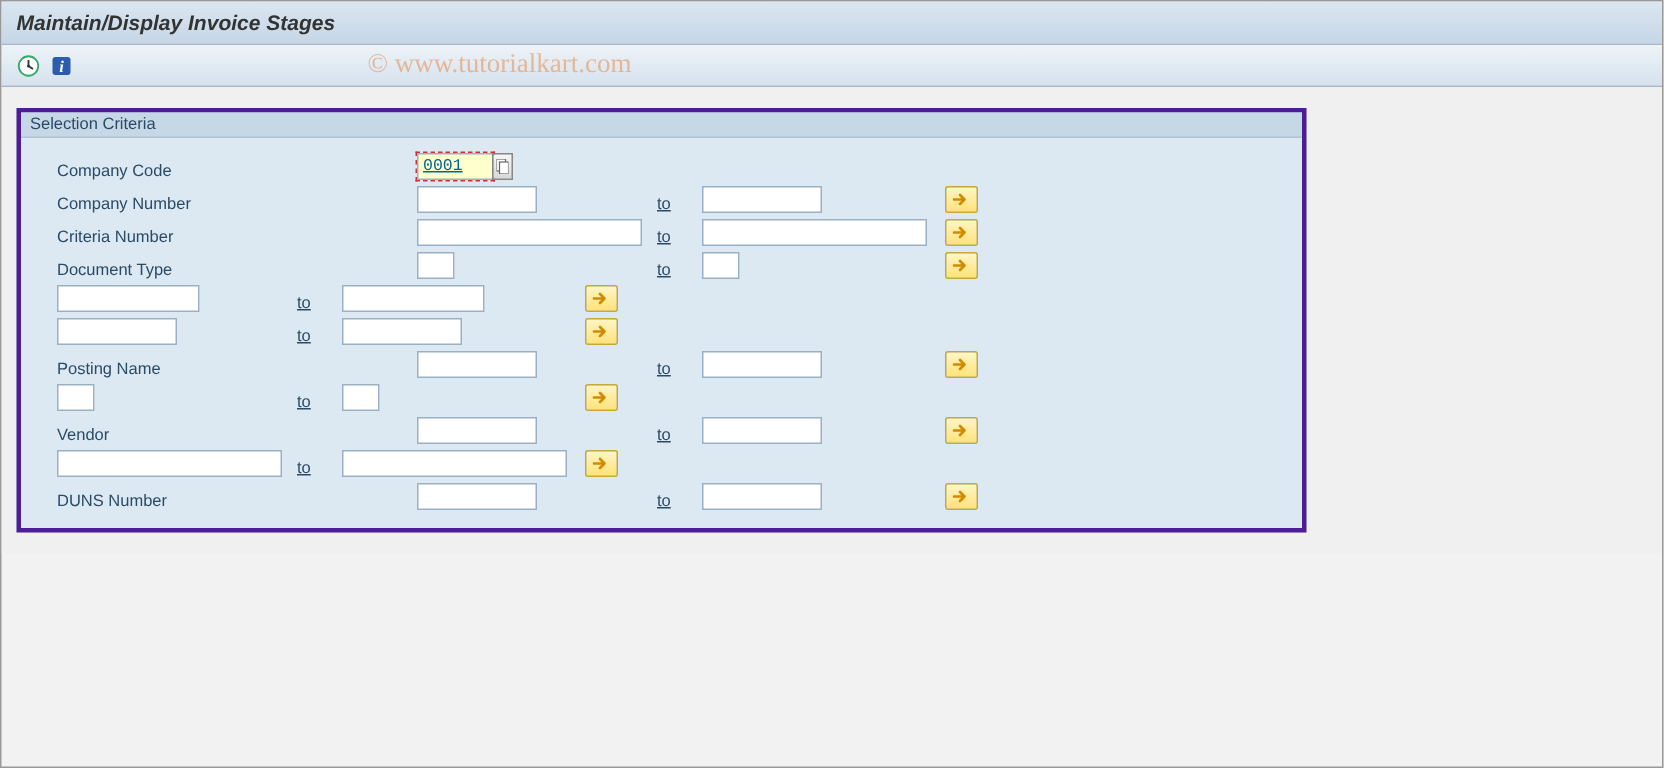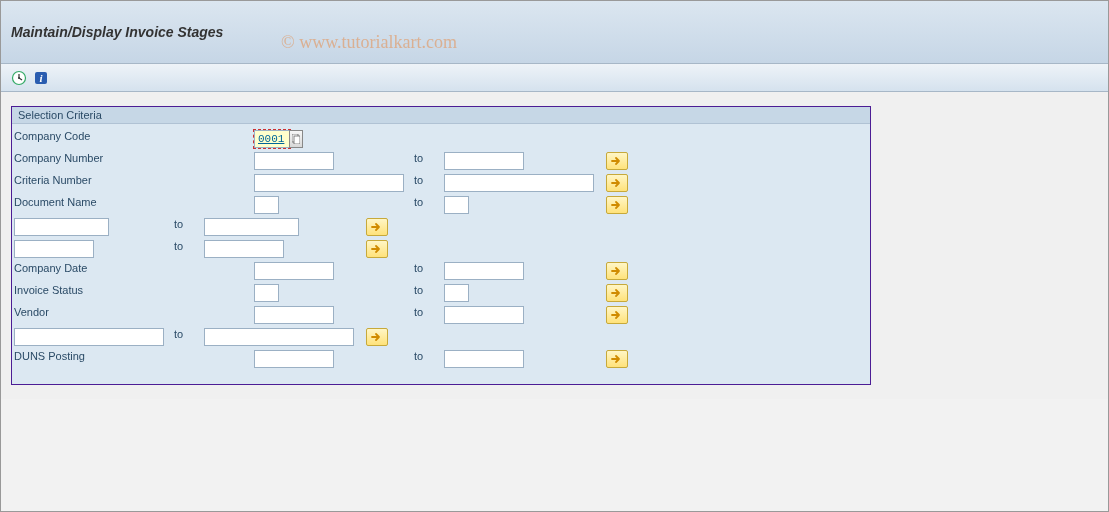--- a/index.html
+++ b/index.html
@@ -8,21 +8,21 @@
     font-size: 11px;
     background: #f2f2f2;
     width: 1109px;
     height: 512px;
     overflow: hidden;
     border: 1px solid #999;
   }
   .title-bar {
     background: linear-gradient(to bottom, #dbe6f0 0%, #c6d6e6 100%);
     border-bottom: 1px solid #a7b7c7;
-    padding: 23px 10px;
+    padding: 6px 10px;
     font-size: 14px;
     font-weight: bold;
     font-style: italic;
     color: #333;
   }
   .toolbar {
     background: linear-gradient(to bottom, #eef3f8 0%, #d5e2ee 100%);
     border-bottom: 1px solid #a7b7c7;
     padding: 4px 10px;
     display: flex;
@@ -38,46 +38,45 @@
   }
   .watermark {
     position: absolute;
     left: 245px;
     top: 32px;
     font-size: 18px;
     color: rgba(230,140,75,0.55);
     font-family: Georgia, serif;
     pointer-events: none;
     z-index: 50;
-    margin-left: 36px;
   }
   .content {
     padding: 14px 10px;
     background: #f0f0f0;
     position: relative;
   }
   .group-box {
-    border: 1px solid #4c1d95;
+    border: 3px solid #4c1d95;
     background: #dce8f2;
     width: 860px;
     padding: 0 0 12px 0;
     position: relative;
   }
   .group-title {
     background: #c6d7e6;
     color: #2a4a66;
     font-size: 11px;
     padding: 2px 6px;
     border-bottom: 1px solid #b0c2d4;
   }
   .row {
     display: flex;
-    align-items: flex-start;
+    align-items: flex-end;
     height: 22px;
-    padding-left: 2px;
+    padding-left: 24px;
   }
   .label {
     width: 240px;
     color: #2a4a66;
   }
   .field {
     border: 1px solid #9bb0c4;
     background: #fff;
     height: 18px;
     font-size: 11px;
@@ -99,20 +98,21 @@
     display: inline-flex;
     align-items: center;
     justify-content: center;
     cursor: pointer;
   }
   .to-cell {
     width: 40px;
     text-align: left;
     padding-left: 10px;
     color: #2a4a66;
+    text-decoration: underline;
   }
   .multi-btn {
     width: 22px;
     height: 18px;
     background: linear-gradient(to bottom,#fff6c6,#ffe27a);
     border: 1px solid #c7a93a;
     border-radius: 2px;
     display: inline-flex;
     align-items: center;
     justify-content: center;
@@ -150,21 +150,21 @@
 <div class="watermark">© www.tutorialkart.com</div>
 
 <div class="content">
   <div class="group-box">
     <div class="group-title">Selection Criteria</div>
     <div class="spacer-h"></div>
 
     <div class="row">
       <div class="label">Company Code</div>
       <div style="display:flex;">
-        <input class="field field-highlight" style="width: 36px; text-decoration: underline;" value="0001">
+        <input class="field field-highlight" style="width: 51px; text-decoration: underline;" value="0001">
         <span class="f4-btn">
           <svg width="8" height="10" viewBox="0 0 8 10">
             <rect x="0" y="0" width="6" height="8" fill="#fff" stroke="#666" stroke-width="0.8"></rect>
             <rect x="2" y="2" width="6" height="8" fill="#fff" stroke="#666" stroke-width="0.8"></rect>
           </svg>
         </span>
       </div>
     </div>
 
 
@@ -193,21 +193,21 @@
           <div class="col-to">
             <input class="field" style="width: 150px;">
           </div>
           <span class="multi-btn">
             <svg width="14" height="10" viewBox="0 0 14 10">
               <path d="M2 5 L9 5 M6 2 L9 5 L6 8" stroke="#d08b00" stroke-width="1.8" fill="none" stroke-linecap="round" stroke-linejoin="round"></path>
             </svg>
           </span>
         </div>
         <div class="row">
-          <div class="label">Document Name</div>
+          <div class="label">Document Type</div>
           <div class="col-from">
             <input class="field" style="width: 25px;">
           </div>
           <div class="to-cell">to</div>
           <div class="col-to">
             <input class="field" style="width: 25px;">
           </div>
           <span class="multi-btn">
             <svg width="14" height="10" viewBox="0 0 14 10">
               <path d="M2 5 L9 5 M6 2 L9 5 L6 8" stroke="#d08b00" stroke-width="1.8" fill="none" stroke-linecap="round" stroke-linejoin="round"></path>
@@ -236,36 +236,35 @@
           <div class="col-to">
             <input class="field" style="width: 80px;">
           </div>
           <span class="multi-btn">
             <svg width="14" height="10" viewBox="0 0 14 10">
               <path d="M2 5 L9 5 M6 2 L9 5 L6 8" stroke="#d08b00" stroke-width="1.8" fill="none" stroke-linecap="round" stroke-linejoin="round"></path>
             </svg>
           </span>
         </div>
         <div class="row">
-          <div class="label">Company Date</div>
-          <div class="col-from">
-            <input class="field" style="width: 80px;">
-          </div>
-          <div class="to-cell">to</div>
-          <div class="col-to">
-            <input class="field" style="width: 80px;">
-          </div>
-          <span class="multi-btn">
-            <svg width="14" height="10" viewBox="0 0 14 10">
-              <path d="M2 5 L9 5 M6 2 L9 5 L6 8" stroke="#d08b00" stroke-width="1.8" fill="none" stroke-linecap="round" stroke-linejoin="round"></path>
-            </svg>
-          </span>
-        </div>
-        <div class="row">
-          <div class="label">Invoice Status</div>
+          <div class="label">Posting Name</div>
+          <div class="col-from">
+            <input class="field" style="width: 80px;">
+          </div>
+          <div class="to-cell">to</div>
+          <div class="col-to">
+            <input class="field" style="width: 80px;">
+          </div>
+          <span class="multi-btn">
+            <svg width="14" height="10" viewBox="0 0 14 10">
+              <path d="M2 5 L9 5 M6 2 L9 5 L6 8" stroke="#d08b00" stroke-width="1.8" fill="none" stroke-linecap="round" stroke-linejoin="round"></path>
+            </svg>
+          </span>
+        </div>
+        <div class="row">
           <div class="col-from">
             <input class="field" style="width: 25px;">
           </div>
           <div class="to-cell">to</div>
           <div class="col-to">
             <input class="field" style="width: 25px;">
           </div>
           <span class="multi-btn">
             <svg width="14" height="10" viewBox="0 0 14 10">
               <path d="M2 5 L9 5 M6 2 L9 5 L6 8" stroke="#d08b00" stroke-width="1.8" fill="none" stroke-linecap="round" stroke-linejoin="round"></path>
@@ -295,21 +294,21 @@
           <div class="col-to">
             <input class="field" style="width: 150px;">
           </div>
           <span class="multi-btn">
             <svg width="14" height="10" viewBox="0 0 14 10">
               <path d="M2 5 L9 5 M6 2 L9 5 L6 8" stroke="#d08b00" stroke-width="1.8" fill="none" stroke-linecap="round" stroke-linejoin="round"></path>
             </svg>
           </span>
         </div>
         <div class="row">
-          <div class="label">DUNS Posting</div>
+          <div class="label">DUNS Number</div>
           <div class="col-from">
             <input class="field" style="width: 80px;">
           </div>
           <div class="to-cell">to</div>
           <div class="col-to">
             <input class="field" style="width: 80px;">
           </div>
           <span class="multi-btn">
             <svg width="14" height="10" viewBox="0 0 14 10">
               <path d="M2 5 L9 5 M6 2 L9 5 L6 8" stroke="#d08b00" stroke-width="1.8" fill="none" stroke-linecap="round" stroke-linejoin="round"></path>

